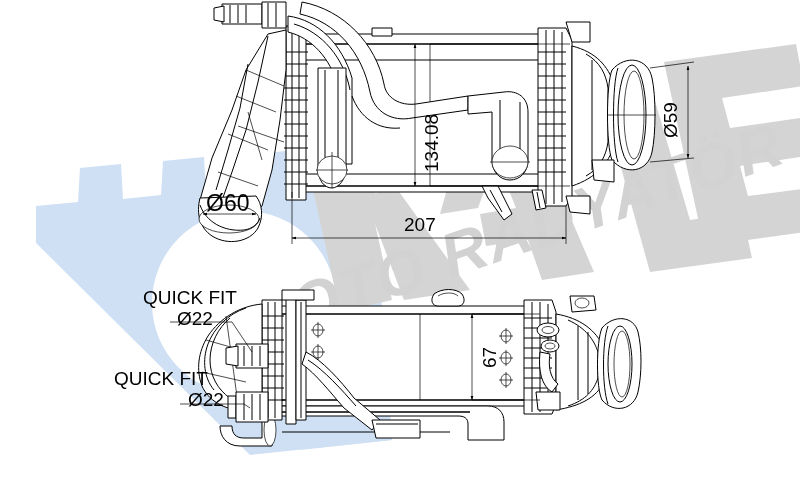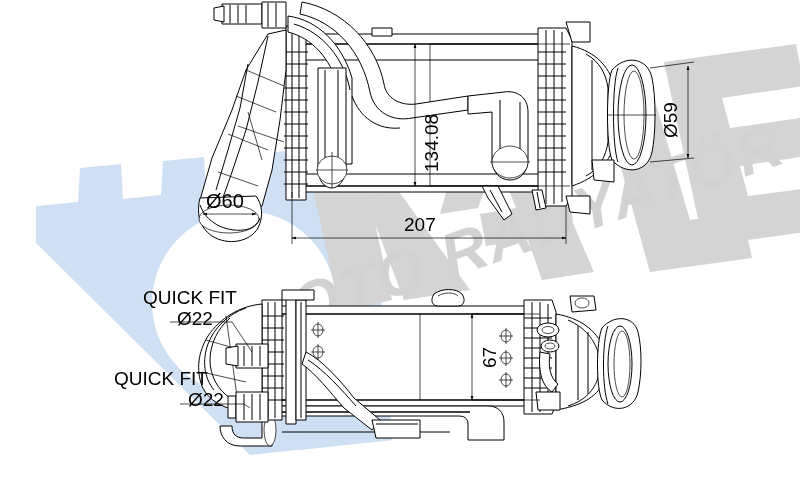--- a/index.html
+++ b/index.html
@@ -335,21 +335,21 @@
       <path class="dim" d="M472 314 L472 400" marker-start="url(#arS)" marker-end="url(#ar)"></path>
       <path class="dim" d="M472 314 L540 314"></path>
       <path class="dim" d="M472 400 L540 400"></path>
 
       <path class="dim" d="M170 322 L232 322 L252 352"></path>
 
       <path class="dim" d="M180 404 L244 404 L250 408"></path>
     </g>
   </svg>
 
-  <div class="dimtext" style="left:206px; top:190px; font-size:20px;">Ø60</div>
+  <div class="dimtext" style="left:206px; top:190px; font-size:23px;">Ø60</div>
 
   <div class="dimtext rot90" style="left:421px; top:172px; font-size:19px;">134.08</div>
 
   <div class="dimtext" style="left:404px; top:214px; font-size:19px;">207</div>
 
   <div class="dimtext rot90" style="left:660px; top:138px; font-size:19px;">Ø59</div>
 
   <div class="dimtext" style="left:143px; top:287px; font-size:19px;">QUICK FIT</div>
 
   <div class="dimtext" style="left:177px; top:308px; font-size:19px;">Ø22</div>

